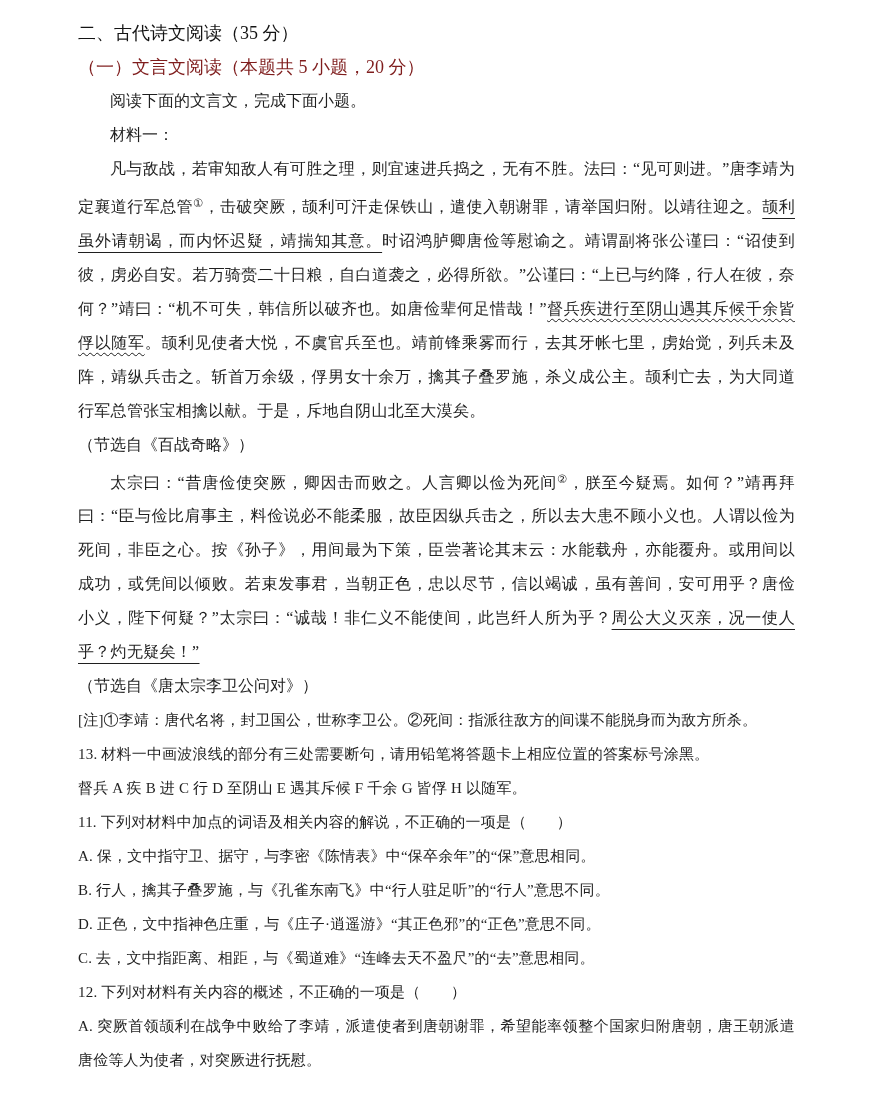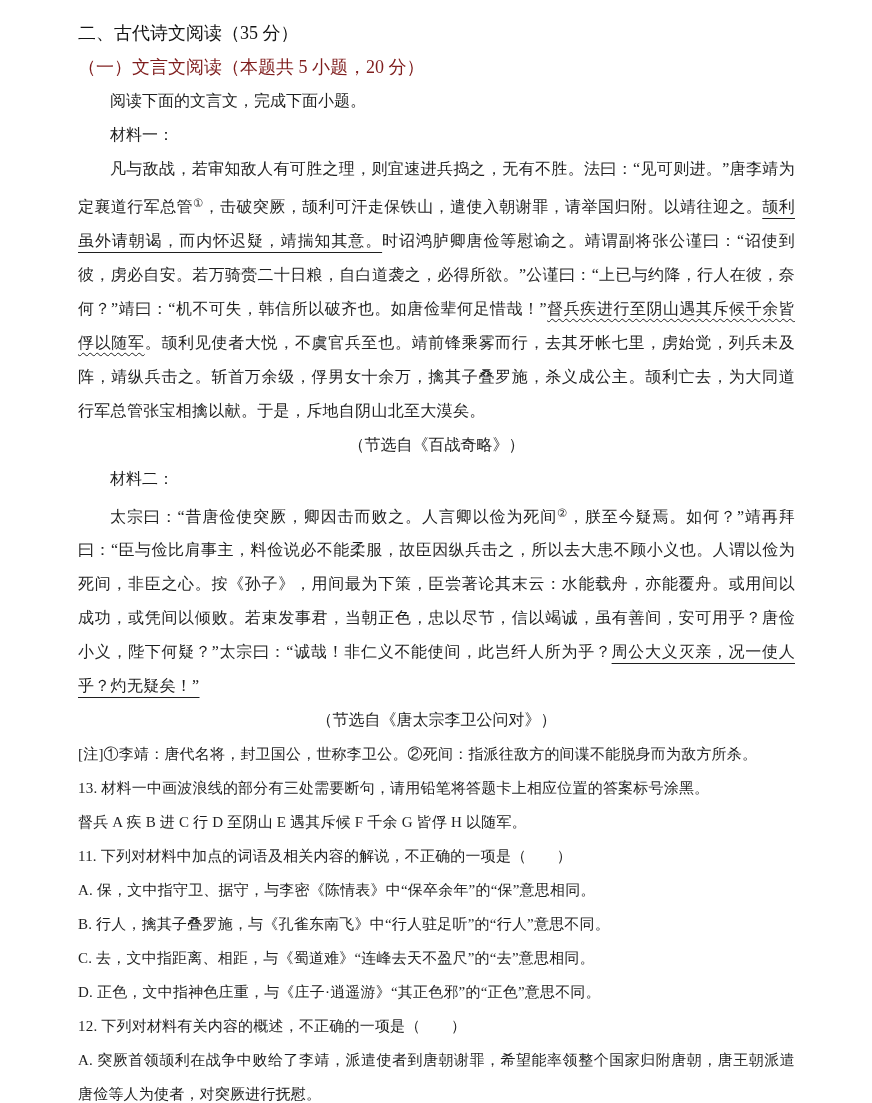--- a/index.html
+++ b/index.html
@@ -53,21 +53,21 @@
     text-underline-offset: 4px;
   }
   .seg-sup {
     vertical-align: 0.4em;
     font-size: 0.72em;
     letter-spacing: 0;
   }
   .source {
     font-size: 16px;
     line-height: 34px;
-    text-align: center;
+    text-align: left;
   }
   .footnote, .q-stem, .q-sentence, .q-option {
     font-size: 15px;
     line-height: 34px;
     letter-spacing: 0.2px;
     text-align: justify;
   }
 </style>
 </head>
 <body>
@@ -79,39 +79,38 @@
   <h2 class="subsection-title">（一）文言文阅读（本题共 5 小题，20 分）</h2>
 
   <p class="intro">阅读下面的文言文，完成下面小题。</p>
 
   <p class="material-label">材料一：</p>
 
   <p class="passage"><span>凡与敌战，若审知敌人有可胜之理，则宜速进兵捣之，无有不胜。法曰：“见可则进。”唐李靖为定襄道行军总管</span><span class="seg-sup">①</span><span>，击破突厥，颉利可汗走保铁山，遣使入朝谢罪，请举国归附。以靖往迎之。</span><span class="seg-underline">颉利虽外请朝谒，而内怀迟疑，靖揣知其意。</span><span>时诏鸿胪卿唐俭等慰谕之。靖谓副将张公谨曰：“诏使到彼，虏必自安。若万骑赍二十日粮，自白道袭之，必得所欲。”公谨曰：“上已与约降，行人在彼，奈何？”靖曰：“机不可失，韩信所以破齐也。如唐俭辈何足惜哉！”</span><span class="seg-wavy">督兵疾进行至阴山遇其斥候千余皆俘以随军</span><span>。颉利见使者大悦，不虞官兵至也。靖前锋乘雾而行，去其牙帐七里，虏始觉，列兵未及阵，靖纵兵击之。斩首万余级，俘男女十余万，擒其子叠罗施，杀义成公主。颉利亡去，为大同道行军总管张宝相擒以献。于是，斥地自阴山北至大漠矣。</span></p>
 
   <p class="source">（节选自《百战奇略》）</p>
 
-  <p class="material-label">材料二：</p>
 
   <p class="passage"><span>太宗曰：“昔唐俭使突厥，卿因击而败之。人言卿以俭为死间</span><span class="seg-sup">②</span><span>，朕至今疑焉。如何？”靖再拜曰：“臣与俭比肩事主，料俭说必不能柔服，故臣因纵兵击之，所以去大患不顾小义也。人谓以俭为死间，非臣之心。按《孙子》，用间最为下策，臣尝著论其末云：水能载舟，亦能覆舟。或用间以成功，或凭间以倾败。若束发事君，当朝正色，忠以尽节，信以竭诚，虽有善间，安可用乎？唐俭小义，陛下何疑？”太宗曰：“诚哉！非仁义不能使间，此岂纤人所为乎？</span><span class="seg-underline">周公大义灭亲，况一使人乎？灼无疑矣！”</span></p>
 
   <p class="source">（节选自《唐太宗李卫公问对》）</p>
 
   <p class="footnote">[注]①李靖：唐代名将，封卫国公，世称李卫公。②死间：指派往敌方的间谍不能脱身而为敌方所杀。</p>
 
   <p class="q-stem">13. 材料一中画波浪线的部分有三处需要断句，请用铅笔将答题卡上相应位置的答案标号涂黑。</p>
 
   <p class="q-sentence">督兵 A 疾 B 进 C 行 D 至阴山 E 遇其斥候 F 千余 G 皆俘 H 以随军。</p>
 
   <p class="q-stem">11. 下列对材料中加点的词语及相关内容的解说，不正确的一项是（　　）</p>
 
   <p class="q-option">A. 保，文中指守卫、据守，与李密《陈情表》中“保卒余年”的“保”意思相同。</p>
 
   <p class="q-option">B. 行人，擒其子叠罗施，与《孔雀东南飞》中“行人驻足听”的“行人”意思不同。</p>
 
+  <p class="q-option">D. 正色，文中指神色庄重，与《庄子·逍遥游》“其正色邪”的“正色”意思不同。</p>
+
   <p class="q-option">C. 去，文中指距离、相距，与《蜀道难》“连峰去天不盈尺”的“去”意思相同。</p>
-
-  <p class="q-option">D. 正色，文中指神色庄重，与《庄子·逍遥游》“其正色邪”的“正色”意思不同。</p>
 
   <p class="q-stem">12. 下列对材料有关内容的概述，不正确的一项是（　　）</p>
 
   <p class="q-option">A. 突厥首领颉利在战争中败给了李靖，派遣使者到唐朝谢罪，希望能率领整个国家归附唐朝，唐王朝派遣唐俭等人为使者，对突厥进行抚慰。</p>
 
 </div>
 
 </body></html>

